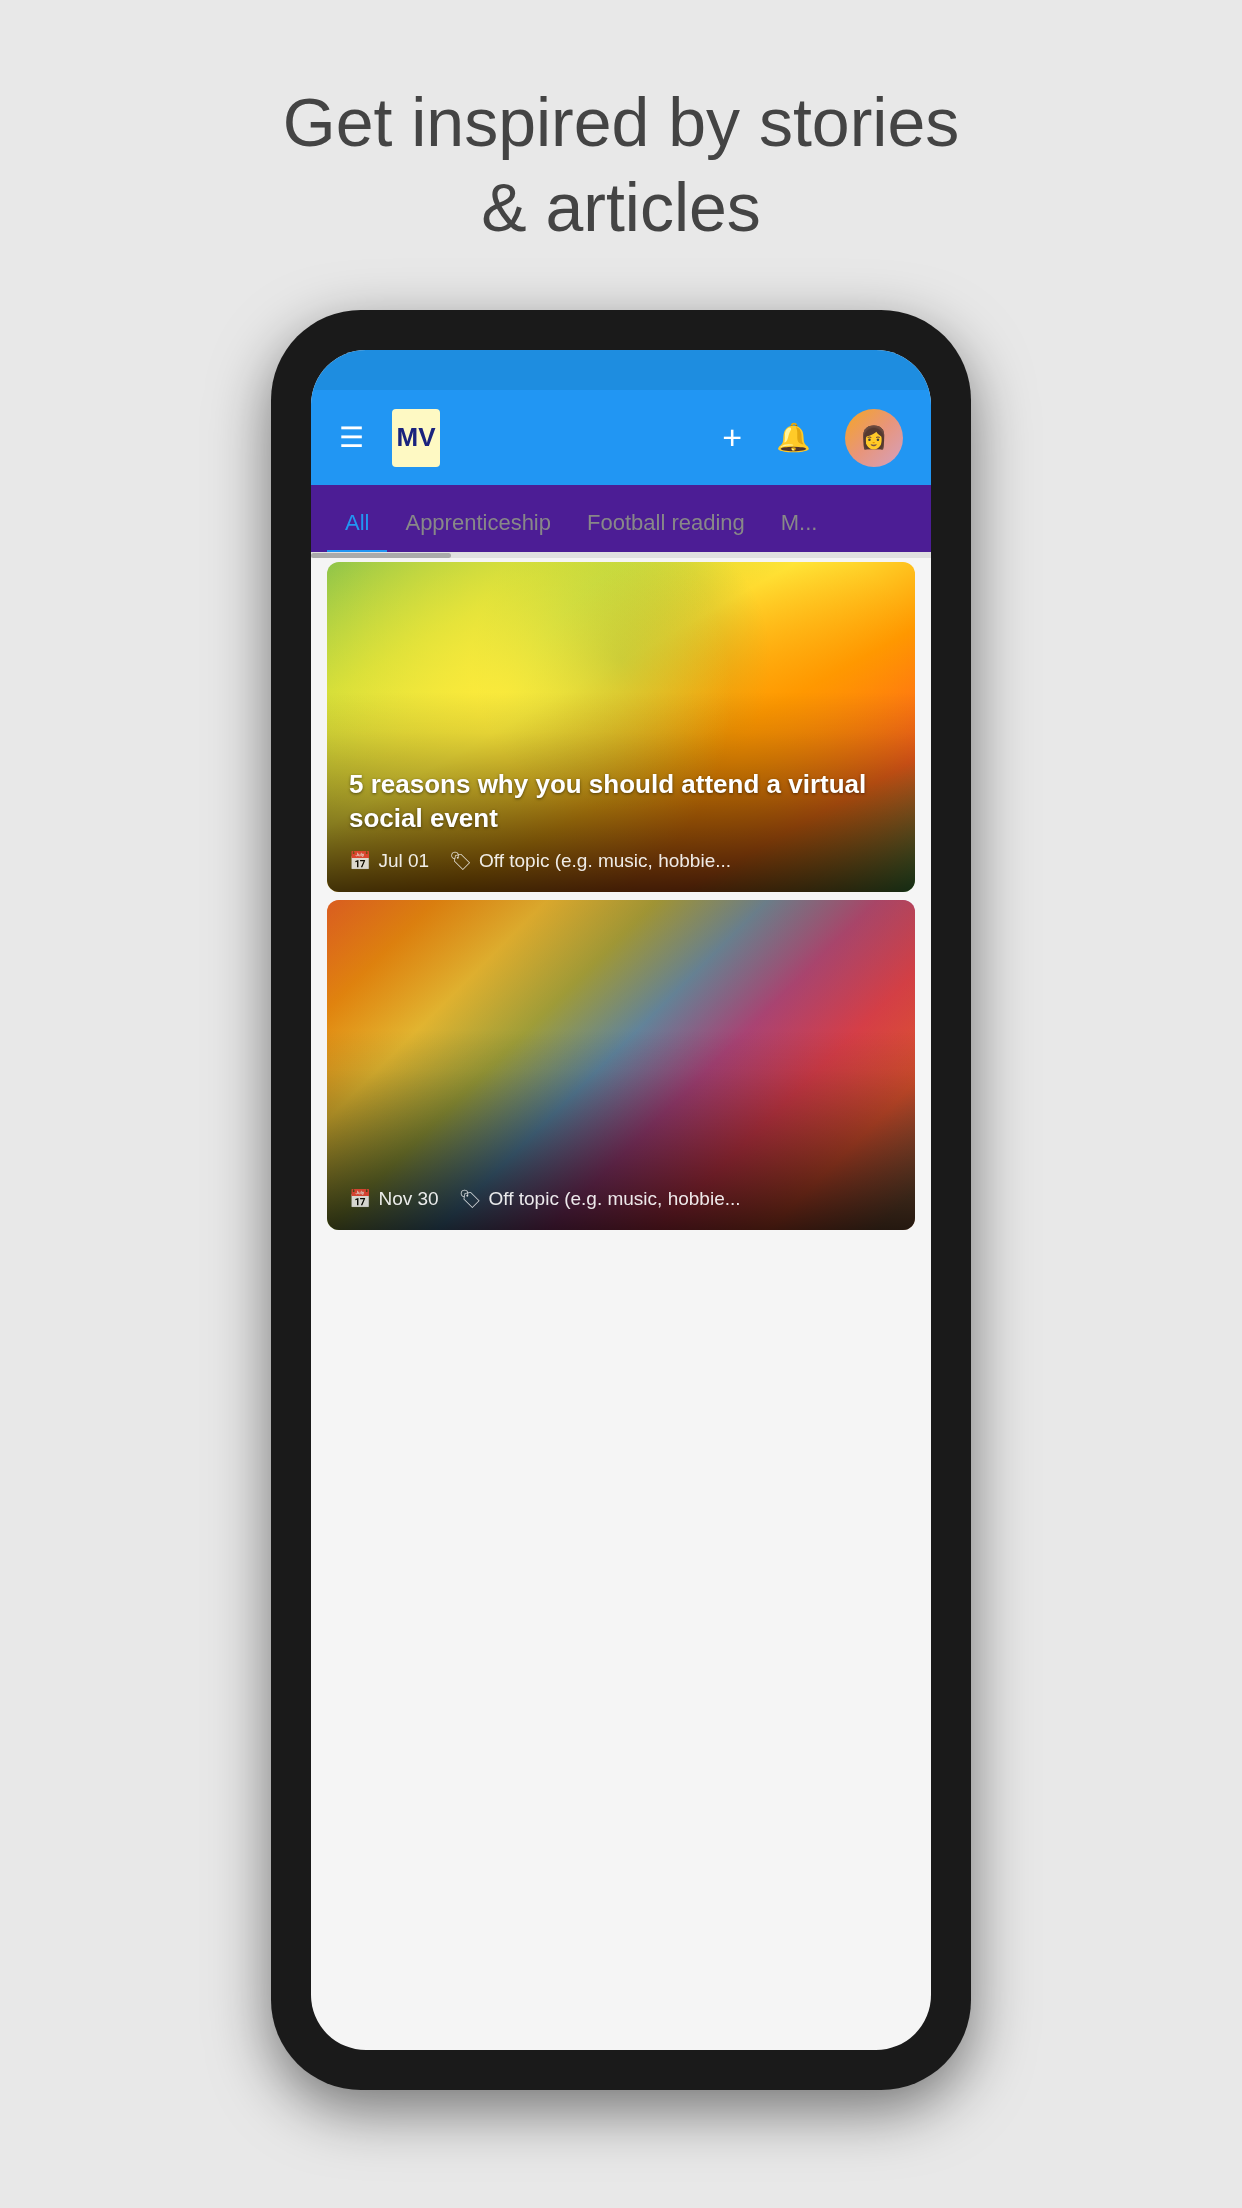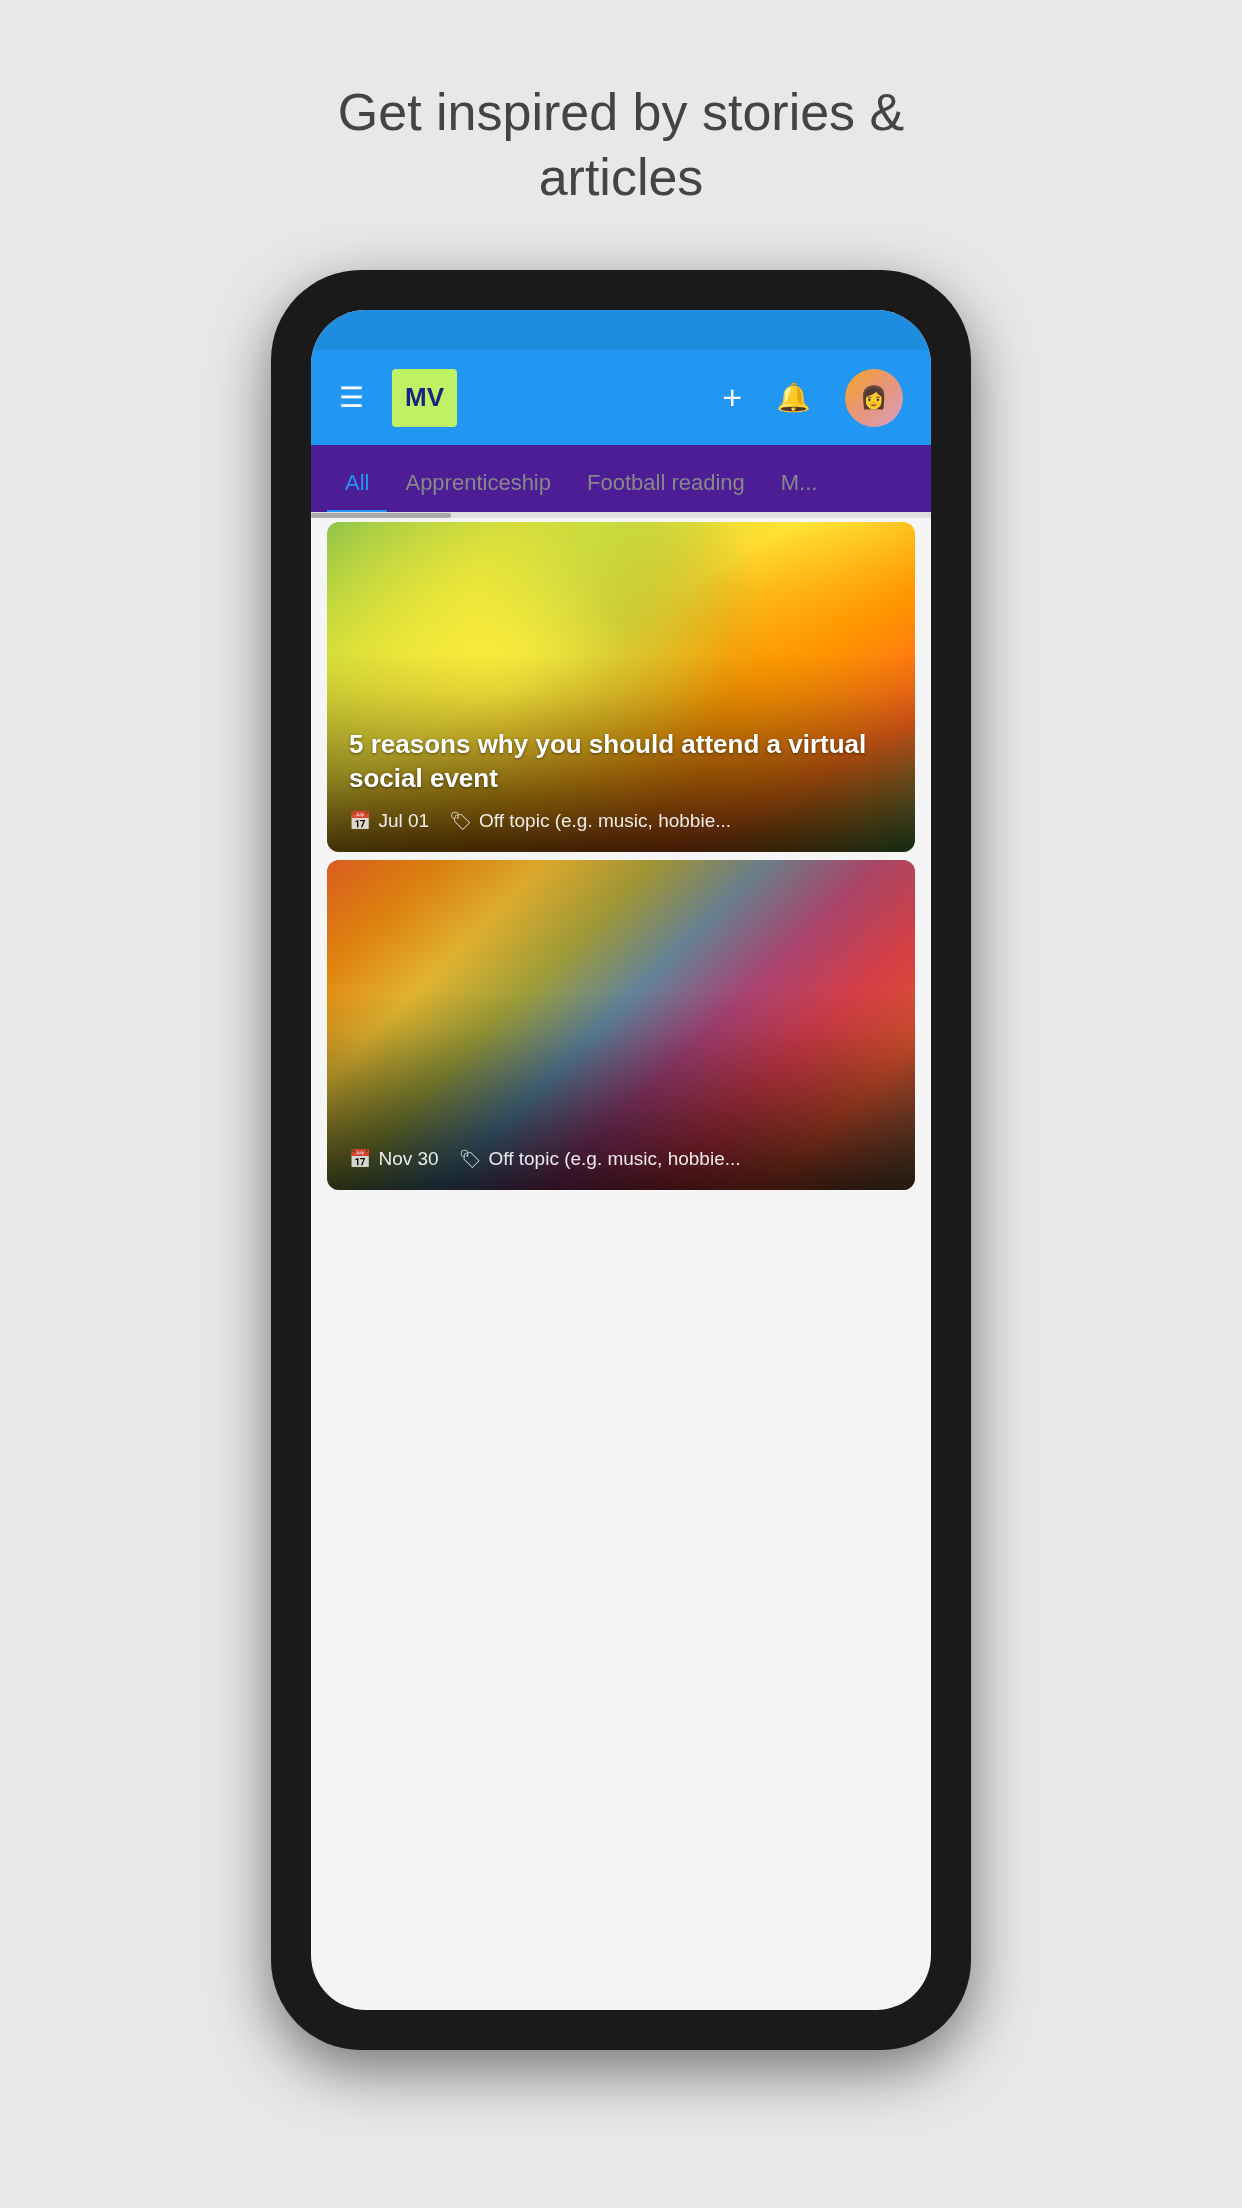--- a/index.html
+++ b/index.html
@@ -9,21 +9,21 @@
       height: 2208px;
       background-color: #e8e8e8;
       font-family: -apple-system, BlinkMacSystemFont, 'Segoe UI', sans-serif;
       display: flex;
       flex-direction: column;
       align-items: center;
       overflow: hidden;
     }
 
     .page-title {
-      font-size: 52px;
+      font-size: 68px;
       color: #444;
       font-weight: 400;
       text-align: center;
       margin-top: 80px;
       margin-bottom: 60px;
       line-height: 1.25;
       width: 700px;
     }
 
     .phone-wrapper {
@@ -65,25 +65,25 @@
     }
 
     .hamburger-icon {
       color: white;
       font-size: 28px;
       cursor: pointer;
       margin-right: 8px;
     }
 
     .logo-box {
-      background: #bef264;
+      background: #fef9c3;
       color: #1a237e;
       font-weight: 900;
       font-size: 26px;
-      width: 65px;
+      width: 48px;
       height: 58px;
       display: flex;
       align-items: center;
       justify-content: center;
       border-radius: 4px;
       flex-shrink: 0;
     }
 
     .header-spacer { flex: 1; }
 

